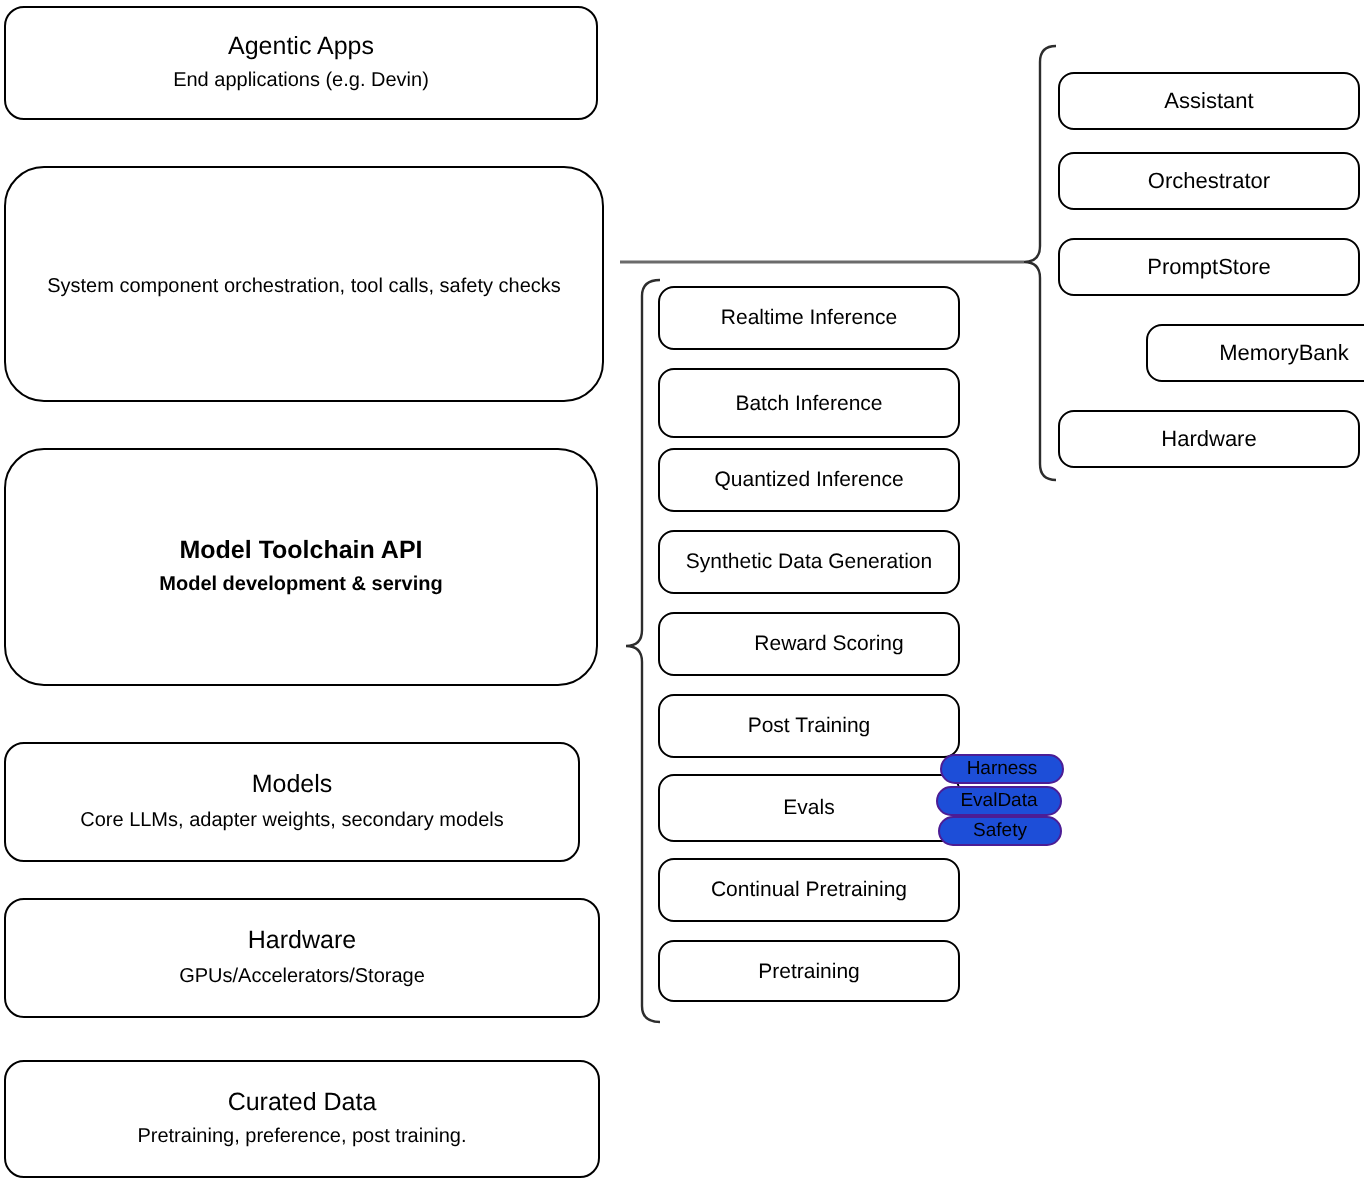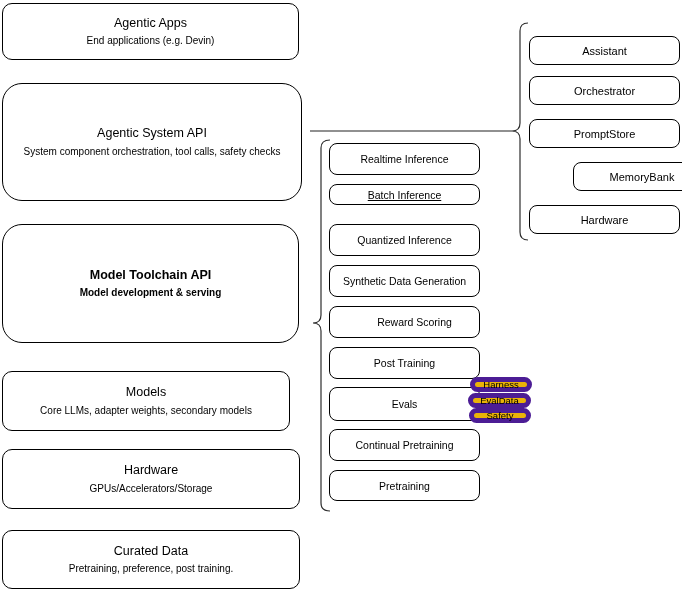--- a/index.html
+++ b/index.html
@@ -29,22 +29,22 @@
   .mid-box{
     border-radius:8px;
     font-size:10.5px;
   }
   .right-box{
     border-radius:8px;
     font-size:11px;
   }
   .tag{
     position:absolute;
-    border:5px solid #4c1d95;
-    background:#eab308;
+    border:1px solid #4c1d95;
+    background:#1d4ed8;
     box-sizing:border-box;
     border-radius:999px;
     display:flex;
     align-items:center;
     justify-content:center;
     font-size:9.5px;
     z-index:5;
   }
   svg.wires{position:absolute;left:0;top:0;width:682px;height:591px;pointer-events:none;}
 </style>
@@ -61,21 +61,20 @@
 
     <path d="M528,23 Q520,23 520,31 L520,123 Q520,131 512,131 Q520,131 520,139 L520,232 Q520,240 528,240" fill="none" stroke="#2d2d2d" stroke-width="1.2"></path>
   </svg>
 
   <div class="box stack-box" style="left:2px;top:3px;width:297px;height:57px;">
     <div class="title">Agentic Apps</div>
     <div class="subtitle">End applications (e.g. Devin)</div>
   </div>
 
   <div class="box stack-box big" style="left:2px;top:83px;width:300px;height:118px;">
-    <div class="title">Agentic System API</div>
     <div class="subtitle">System component orchestration, tool calls, safety checks</div>
   </div>
 
   <div class="box stack-box big" style="left:2px;top:224px;width:297px;height:119px;font-weight:bold;">
     <div class="title">Model Toolchain API</div>
     <div class="subtitle">Model development &amp; serving</div>
   </div>
 
   <div class="box stack-box" style="left:2px;top:371px;width:288px;height:60px;">
     <div class="title">Models</div>
@@ -86,21 +85,21 @@
     <div class="title">Hardware</div>
     <div class="subtitle">GPUs/Accelerators/Storage</div>
   </div>
 
   <div class="box stack-box" style="left:2px;top:530px;width:298px;height:59px;">
     <div class="title">Curated Data</div>
     <div class="subtitle">Pretraining, preference, post training.</div>
   </div>
 
   <div class="box mid-box" style="left:329px;top:143px;width:151px;height:32px;">Realtime Inference</div>
-  <div class="box mid-box" style="left:329px;top:184px;width:151px;height:21px;text-decoration:underline;">Batch Inference</div>
+  <div class="box mid-box" style="left:329px;top:184px;width:151px;height:35px;">Batch Inference</div>
   <div class="box mid-box" style="left:329px;top:224px;width:151px;height:32px;">Quantized Inference</div>
   <div class="box mid-box" style="left:329px;top:265px;width:151px;height:32px;">Synthetic Data Generation</div>
   <div class="box mid-box" style="left:329px;top:306px;width:151px;height:32px;padding-left:20px;">Reward Scoring</div>
   <div class="box mid-box" style="left:329px;top:347px;width:151px;height:32px;">Post Training</div>
   <div class="box mid-box" style="left:329px;top:387px;width:151px;height:34px;">Evals</div>
   <div class="box mid-box" style="left:329px;top:429px;width:151px;height:32px;">Continual Pretraining</div>
   <div class="box mid-box" style="left:329px;top:470px;width:151px;height:31px;">Pretraining</div>
 
   <div class="tag" style="left:470px;top:377px;width:62px;height:15px;">Harness</div>
   <div class="tag" style="left:468px;top:393px;width:63px;height:15px;">EvalData</div>

